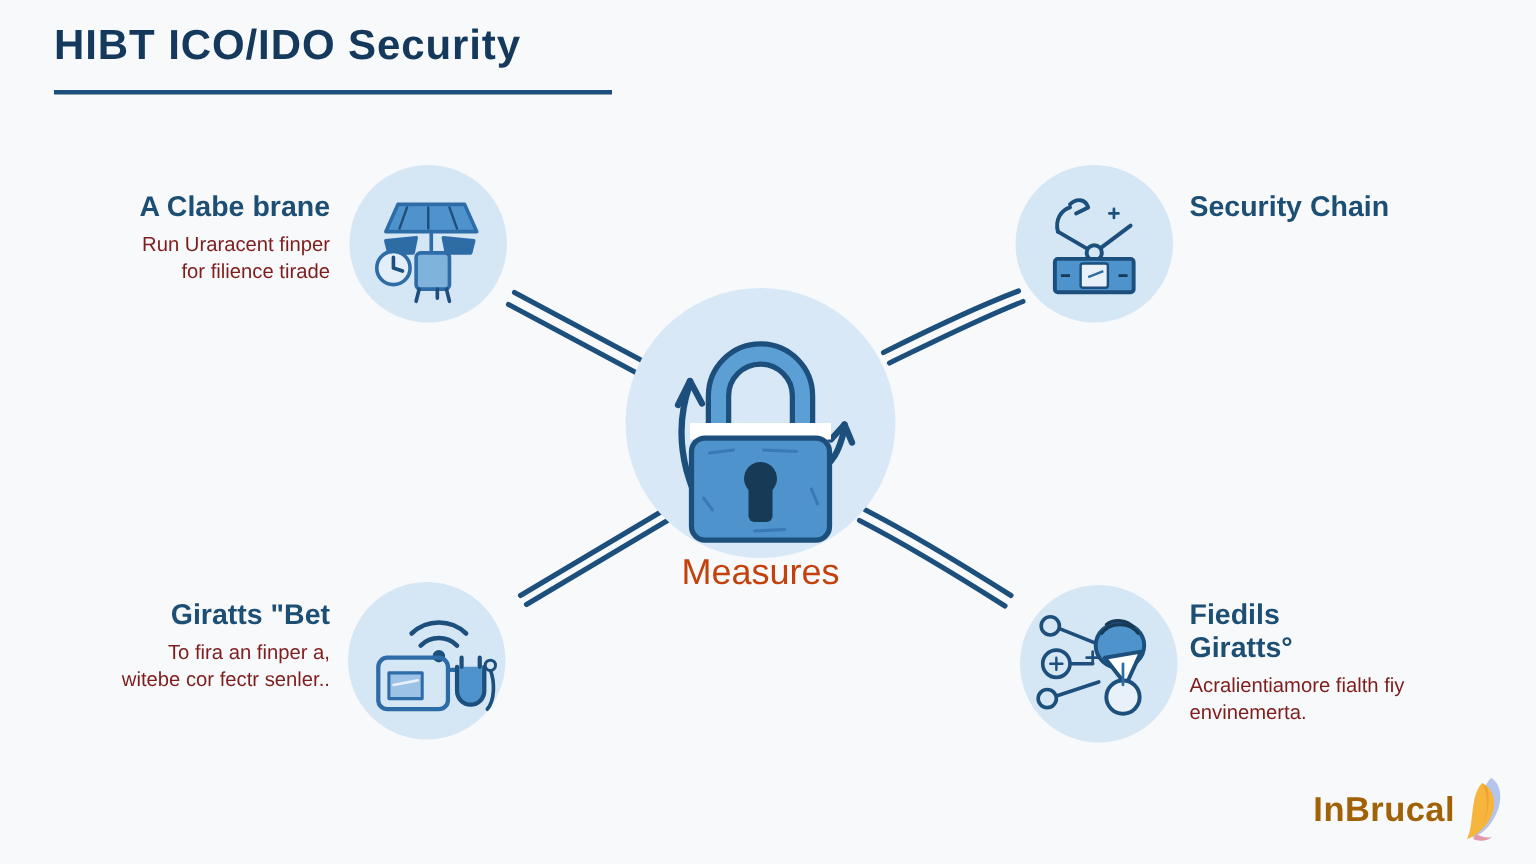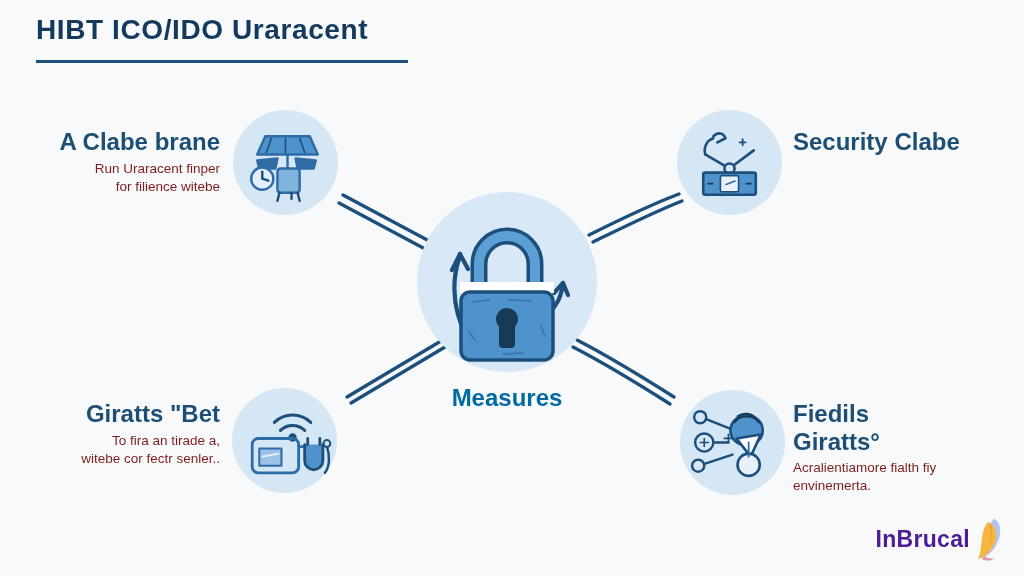--- a/index.html
+++ b/index.html
@@ -25,48 +25,48 @@
     display: flex; align-items: center; justify-content: center;
   }
   .circle.center { left: 417px; top: 192px; width: 180px; height: 180px; background: #d9e8f6; }
   .circle.sat { width: 105px; height: 105px; }
   .circle.tl { left: 233px; top: 110px; }
   .circle.tr { left: 677px; top: 110px; }
   .circle.bl { left: 232px; top: 388px; }
   .circle.br { left: 680px; top: 390px; }
   .center-label {
     position: absolute; left: 407px; top: 368px; width: 200px;
-    text-align: center; font-size: 24px; font-weight: 700; color: #0369a1; margin-top: 16px;
+    text-align: center; font-size: 24px; font-weight: 400; color: #c2410c;
   }
   .node-text { position: absolute; }
   .node-text .heading {
-    font-size: 24px; font-weight: 700; color: #1d4e73; line-height: 1.15;
+    font-size: 19px; font-weight: 700; color: #1d4e73; line-height: 1.15;
   }
   .node-text .sub {
     margin-top: 4px; font-size: 13.5px; color: #7f1d1d; line-height: 1.35;
   }
   .node-text.tl { left: 30px; top: 128px; width: 190px; text-align: right; }
   .node-text.tr { left: 793px; top: 128px; width: 215px; text-align: left; }
   .node-text.bl { left: 28px; top: 400px; width: 192px; text-align: right; }
   .node-text.br { left: 793px; top: 400px; width: 215px; text-align: left; }
   .logo {
     position: absolute; right: 18px; bottom: 12px;
     display: flex; align-items: center;
   }
   .logo-text {
-    font-size: 23px; font-weight: 700; color: #4c1d95; letter-spacing: 0.3px;
+    font-size: 23px; font-weight: 700; color: #a16207; letter-spacing: 0.3px;
     margin-right: 2px;
   }
 </style>
 </head>
 <body>
 
 <div class="canvas">
 
-  <div class="title">HIBT ICO/IDO Uraracent</div>
+  <div class="title">HIBT ICO/IDO Security</div>
   <div class="title-underline"></div>
 
   <svg class="connectors" width="1024" height="576" viewBox="0 0 1024 576">
     <g stroke="#1d4f7c" stroke-width="3.4" stroke-linecap="round" fill="none">
 
       <path d="M343,195 L431,242"></path>
       <path d="M339,203 L427,250"></path>
 
       <path d="M679,194 C650,205 621,219 589,235"></path>
       <path d="M682,201 C654,212 626,226 593,242"></path>
@@ -187,36 +187,36 @@
       </g>
     </svg>
   </div>
 
   <div class="node-text tl">
     <div class="heading">
       <span>A Clabe brane</span>
     </div>
     <div class="sub">
       <span>Run Uraracent finper</span><br>
-      <span>for filience witebe</span>
+      <span>for filience tirade</span>
     </div>
   </div>
 
   <div class="node-text tr">
     <div class="heading">
-      <span>Security Clabe</span>
+      <span>Security Chain</span>
     </div>
   </div>
 
   <div class="node-text bl">
     <div class="heading">
       <span>Giratts "Bet</span><br>
     </div>
     <div class="sub">
-      <span>To fira an tirade a,</span><br>
+      <span>To fira an finper a,</span><br>
       <span>witebe cor fectr senler..</span>
     </div>
   </div>
 
   <div class="node-text br">
     <div class="heading">
       <span>Fiedils</span><br>
       <span>Giratts°</span>
     </div>
     <div class="sub">

